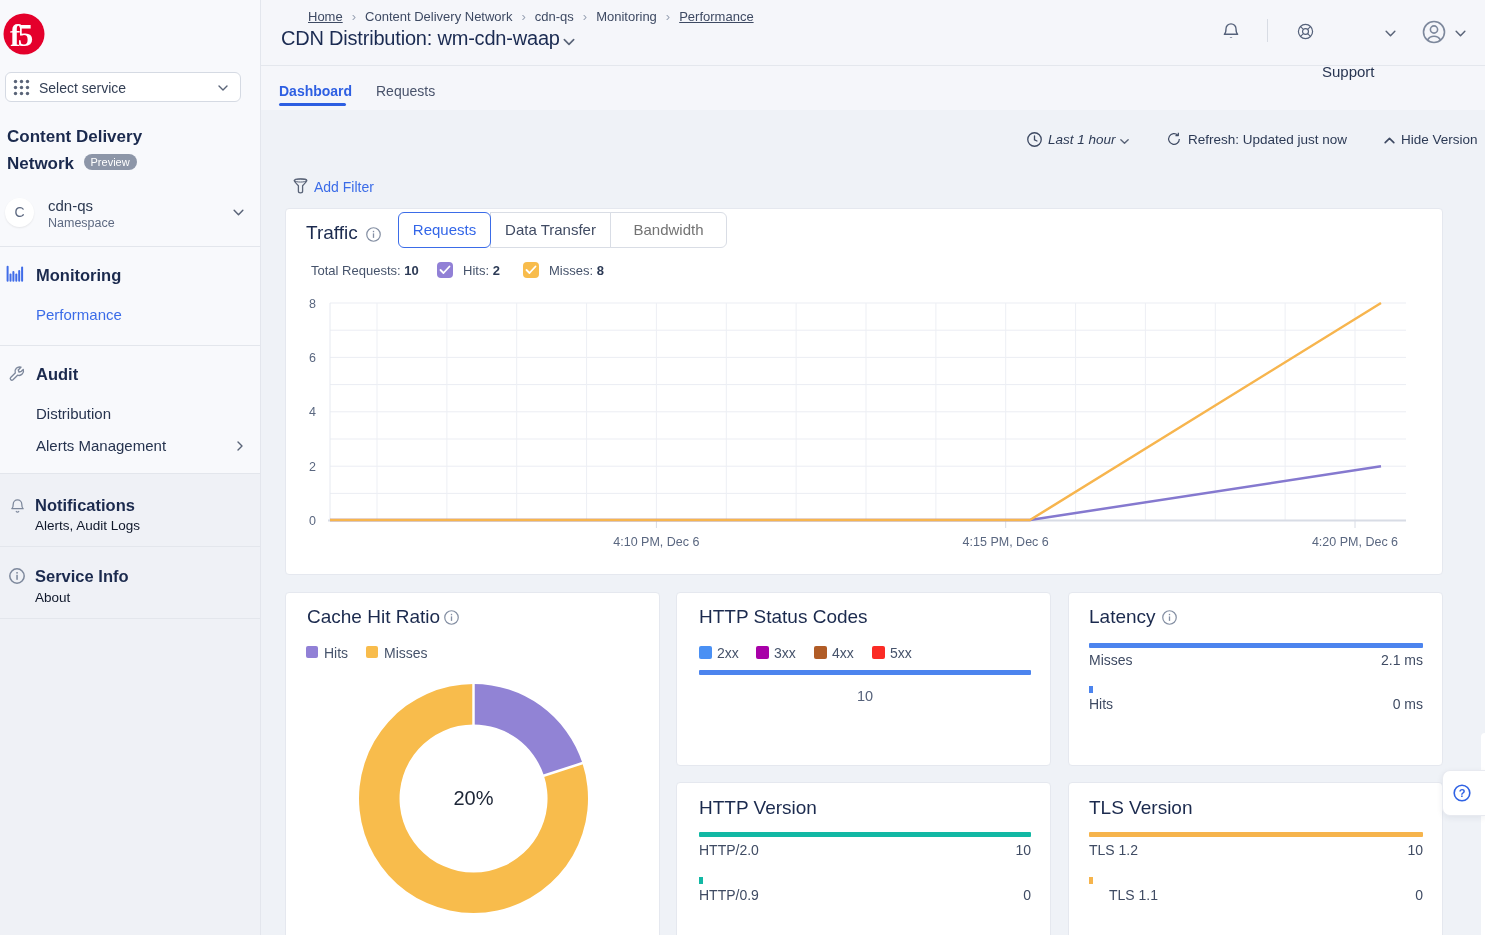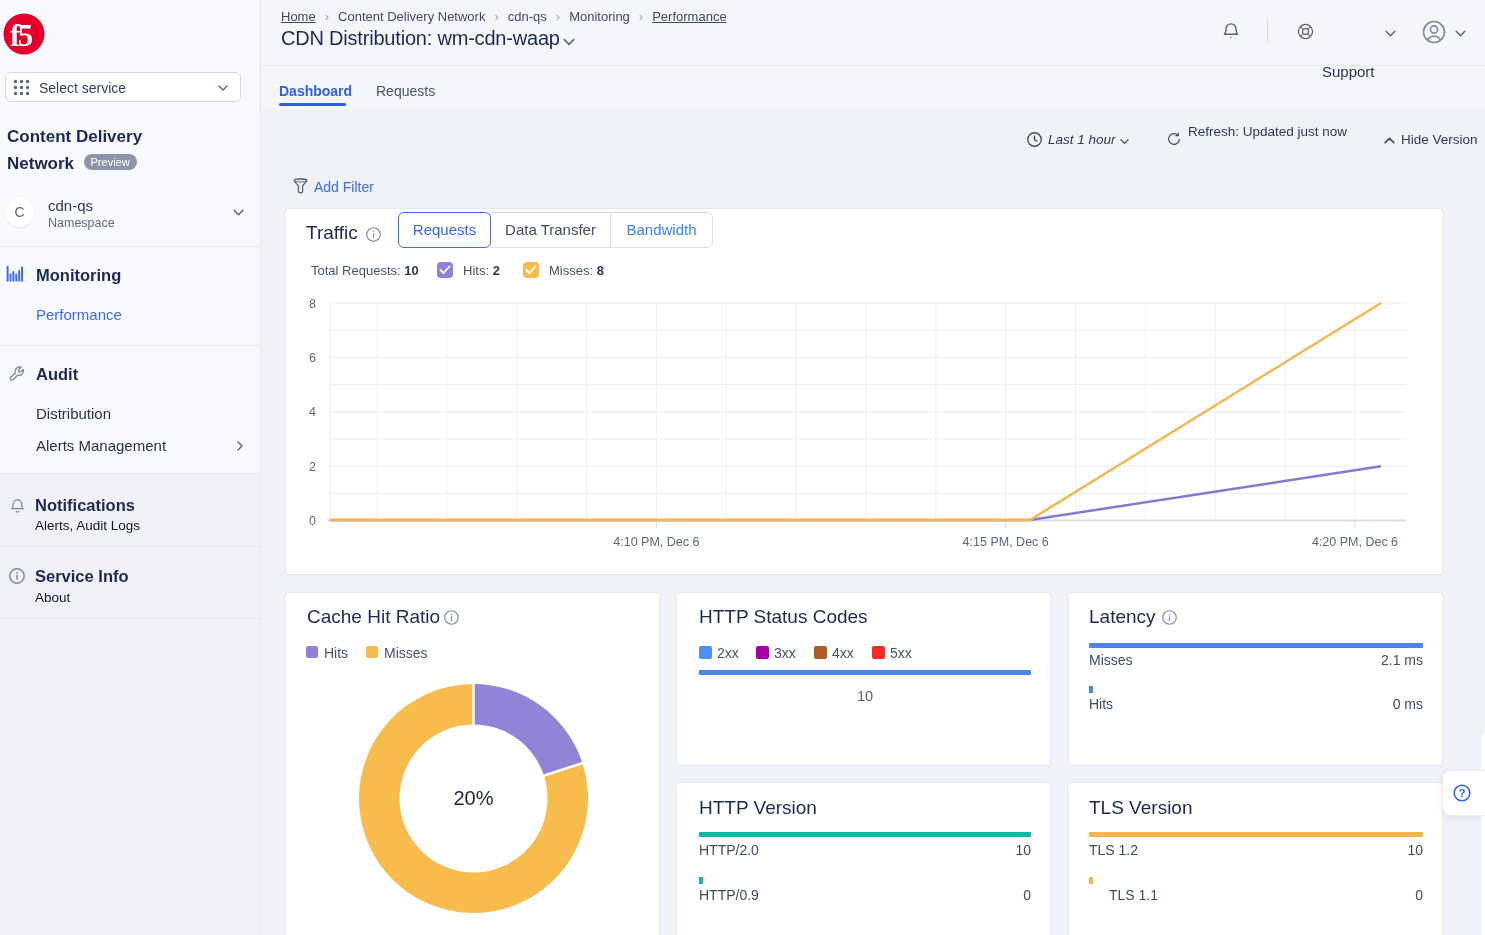--- a/index.html
+++ b/index.html
@@ -106,21 +106,21 @@
   </svg>
 <div class="abs sb-head" style="left:35px;top:567px;">Service Info</div>
 <div class="abs sb-sub" style="left:35px;top:590px;">About</div>
 
 <div class="sb-div" style="top:618px"></div>
 
 <div id="topband"></div>
 <div id="hdr-line"></div>
 
 <div class="abs" style="left:281px;top:9px;font-size:13px;color:#3e4a63;">
-  <span style="text-decoration:underline;">Home</span><span class="bc-sep" style="margin:0 9px;">›</span>Content Delivery Network<span class="bc-sep" style="margin:0 9px;">›</span>cdn-qs<span class="bc-sep" style="margin:0 9px;">›</span>Monitoring<span class="bc-sep" style="margin:0 9px;">›</span><span style="text-decoration:underline;">Performance</span>
+  <span style="text-decoration:underline;margin-left:27px;">Home</span><span class="bc-sep" style="margin:0 9px;">›</span>Content Delivery Network<span class="bc-sep" style="margin:0 9px;">›</span>cdn-qs<span class="bc-sep" style="margin:0 9px;">›</span>Monitoring<span class="bc-sep" style="margin:0 9px;">›</span><span style="text-decoration:underline;">Performance</span>
 </div>
 <div class="abs" style="left:281px;top:27px;font-size:20px;letter-spacing:-0.2px;color:#1b2b52;">CDN Distribution: wm-cdn-waap</div>
 <svg class="abs" style="left:562px;top:35px" width="14" height="14" viewBox="0 0 12 12">
     <path d="M2 4 L6 8 L10 4" fill="none" stroke="#5a6478" stroke-width="1.4" stroke-linecap="round" stroke-linejoin="round"></path>
   </svg>
 
 <svg class="abs" style="left:1221px;top:20px" width="20" height="21" viewBox="0 0 24 24">
     <path d="M18 10 a6 6 0 0 0 -12 0 c0 5 -2 6.5 -2 6.5 h16 s-2 -1.5 -2 -6.5" fill="none" stroke="#55617a" stroke-width="1.6" stroke-linecap="round" stroke-linejoin="round"></path>
     <path d="M10.3 20 a2 2 0 0 0 3.4 0 z" fill="#55617a"></path>
   </svg>
@@ -158,21 +158,21 @@
 <div class="abs" style="left:1048px;top:132px;font-size:13.5px;color:#2c3a55;font-style:italic;">Last 1 hour</div>
 <svg class="abs" style="left:1119px;top:136px" width="11" height="11" viewBox="0 0 12 12">
     <path d="M2 4 L6 8 L10 4" fill="none" stroke="#5a6478" stroke-width="1.5" stroke-linecap="round" stroke-linejoin="round"></path>
   </svg>
 <svg class="abs" style="left:1166px;top:131px" width="16" height="16" viewBox="0 0 24 24">
     <g fill="none" stroke="#3e4a63" stroke-width="1.8">
       <path d="M20 12 a8 8 0 1 1 -2.3 -5.6"></path>
       <path d="M18.5 2.5 v4.3 h-4.3" stroke-linejoin="round"></path>
     </g>
   </svg>
-<div class="abs" style="left:1188px;top:124px;font-size:13.5px;color:#2c3a55;">Refresh: Updated just now</div>
+<div class="abs" style="left:1188px;top:132px;font-size:13.5px;color:#2c3a55;">Refresh: Updated just now</div>
 <svg class="abs" style="left:1383px;top:134px" width="13" height="13" viewBox="0 0 12 12">
     <path d="M2 8 L6 4 L10 8" fill="none" stroke="#3e4a63" stroke-width="1.5" stroke-linecap="round" stroke-linejoin="round"></path>
   </svg>
 <div class="abs" style="left:1401px;top:132px;font-size:13.5px;color:#2c3a55;">Hide Version</div>
 
 <svg class="abs" style="left:293px;top:178px" width="15" height="16" viewBox="0 0 15 16">
     <path d="M1.2 2.6 C1.2 1.4 3.5 0.8 7.5 0.8 C11.5 0.8 13.8 1.4 13.8 2.6 C13.8 3.4 12.3 5 9.6 7.8 L9.6 13.2 Q9.6 14.8 7.5 14.8 Q5.4 14.8 5.4 13.2 L5.4 7.8 C2.7 5 1.2 3.4 1.2 2.6 Z" fill="none" stroke="#5a6478" stroke-width="1.3" stroke-linejoin="round"></path>
     <ellipse cx="7.5" cy="2.55" rx="6" ry="1.5" fill="none" stroke="#5a6478" stroke-width="1"></ellipse>
   </svg>
 <div class="abs" style="left:314px;top:179px;font-size:14px;color:#3b6ce8;">Add Filter</div>
@@ -180,21 +180,21 @@
 <div class="card" style="left:285px;top:208px;width:1158px;height:367px;"></div>
 <div class="abs ctitle" style="left:306px;top:222px;">Traffic</div>
 <svg class="abs" style="left:366px;top:227px" width="15" height="15" viewBox="0 0 16 16">
     <circle cx="8" cy="8" r="7.2" fill="none" stroke="#848fa3" stroke-width="1.3"></circle>
     <rect x="7.3" y="6.8" width="1.4" height="4.8" fill="#848fa3"></rect>
     <rect x="7.3" y="4.1" width="1.4" height="1.5" fill="#848fa3"></rect>
   </svg>
 
 <div class="abs" style="left:398px;top:212px;width:93px;height:36px;background:#fff;border:1.5px solid #3b6ce8;border-radius:6px;z-index:2;text-align:center;line-height:33px;font-size:15px;color:#3366e8;">Requests</div>
 <div class="abs" style="left:490px;top:212px;width:121px;height:36px;background:#fff;border:1px solid #d9dde5;text-align:center;line-height:34px;font-size:15px;color:#404b63;">Data Transfer</div>
-<div class="abs" style="left:610px;top:212px;width:103px;height:36px;background:#fff;border:1px solid #d9dde5;border-radius:0 6px 6px 0;text-align:center;line-height:34px;font-size:15px;color:#3b82f6;">Bandwidth</div>
+<div class="abs" style="left:610px;top:212px;width:117px;height:36px;background:#fff;border:1px solid #d9dde5;border-radius:0 6px 6px 0;text-align:center;line-height:34px;font-size:15px;color:#737373;">Bandwidth</div>
 
 <div class="abs" style="left:311px;top:263px;font-size:13px;color:#46536b;">Total Requests: <b style="color:#2c3a55;">10</b></div>
 <div class="abs" style="left:437px;top:262px;width:16px;height:16px;background:#9180d6;border-radius:4px;"></div>
 <svg class="abs" style="left:439px;top:265px" width="12" height="10" viewBox="0 0 12 10">
     <path d="M1.5 5 L4.5 8 L10.5 1.5" fill="none" stroke="#fff" stroke-width="1.8" stroke-linecap="round" stroke-linejoin="round"></path>
   </svg>
 <div class="abs" style="left:463px;top:263px;font-size:13px;color:#46536b;">Hits: <b style="color:#2c3a55;">2</b></div>
 <div class="abs" style="left:523px;top:262px;width:16px;height:16px;background:#f8bc4c;border-radius:4px;"></div>
 <svg class="abs" style="left:525px;top:265px" width="12" height="10" viewBox="0 0 12 10">
     <path d="M1.5 5 L4.5 8 L10.5 1.5" fill="none" stroke="#fff" stroke-width="1.8" stroke-linecap="round" stroke-linejoin="round"></path>

